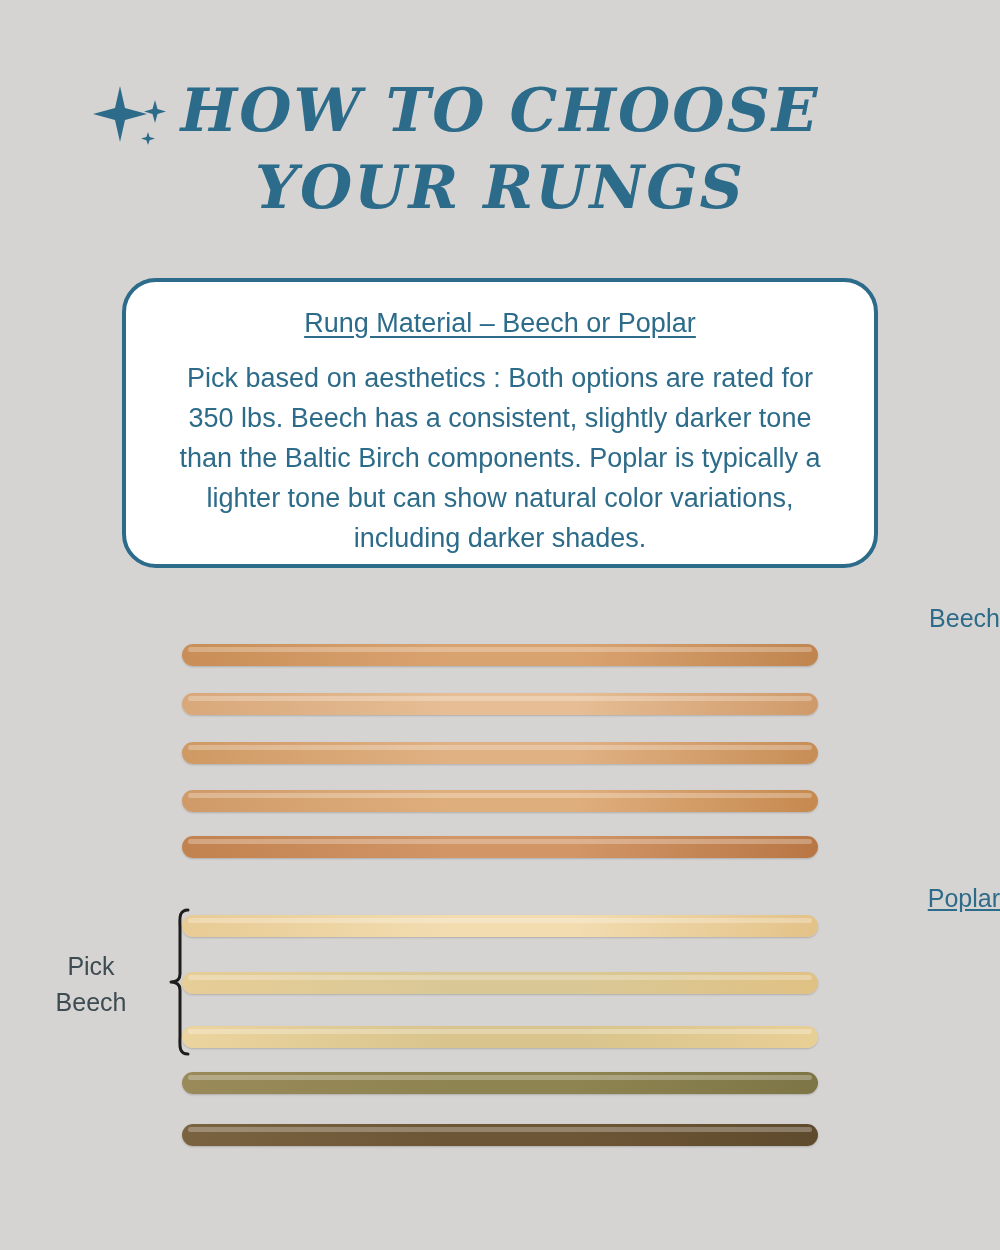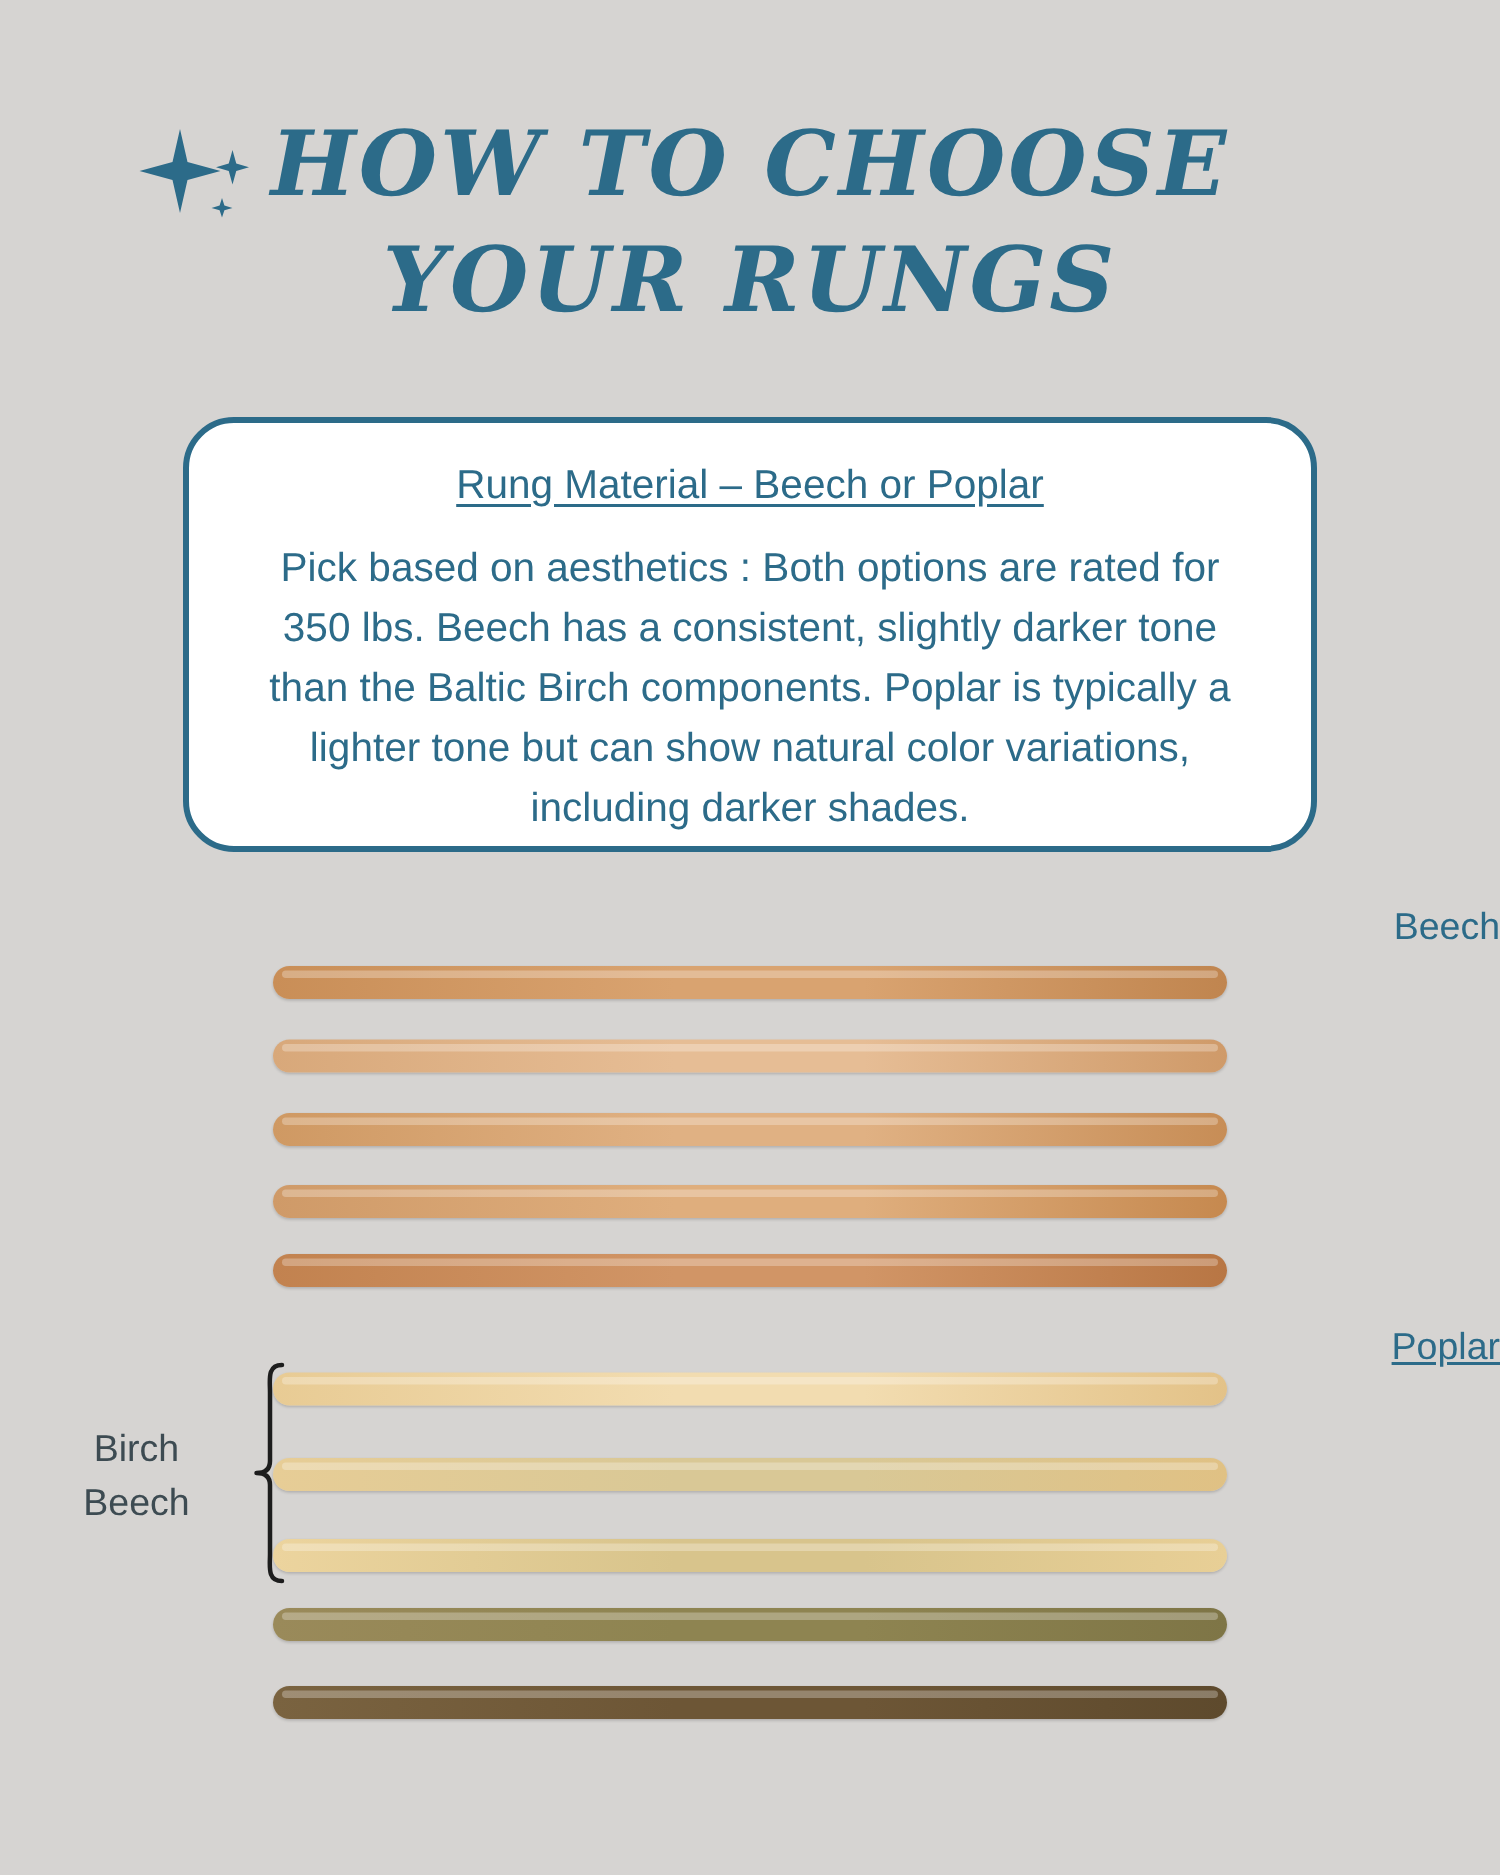--- a/index.html
+++ b/index.html
@@ -162,15 +162,15 @@
 <div class="rung" id="poplar-3" style="top: 1026px; background: linear-gradient(90deg, rgb(236, 212, 158) 0%, rgb(216, 196, 140) 42%, rgb(216, 196, 140) 62%, rgb(232, 207, 150) 100%);"></div>
 <div class="rung" id="poplar-4" style="top: 1072px; background: linear-gradient(90deg, rgb(154, 138, 90) 0%, rgb(142, 132, 81) 42%, rgb(142, 132, 81) 62%, rgb(126, 117, 70) 100%);"></div>
 <div class="rung" id="poplar-5" style="top: 1124px; background: linear-gradient(90deg, rgb(122, 99, 64) 0%, rgb(109, 86, 54) 42%, rgb(109, 86, 54) 62%, rgb(94, 74, 45) 100%);"></div>
 
 <div class="bracket">
   <svg viewBox="0 0 24 148" width="24" height="148" aria-hidden="true">
     <path d="M20 2 C10 2 12 12 12 20 C12 40 12 58 12 66 C12 72 8 74 3 74 C8 74 12 76 12 82 C12 90 12 108 12 128 C12 136 10 146 20 146" fill="none" stroke="#1d1d1d" stroke-width="3" stroke-linecap="round" stroke-linejoin="round"></path>
   </svg>
 </div>
 <div class="most-common">
-  <span>Birch</span><br>
+  <span>Pick</span><br>
   <span>Beech</span>
 </div>
 
 </body></html>

